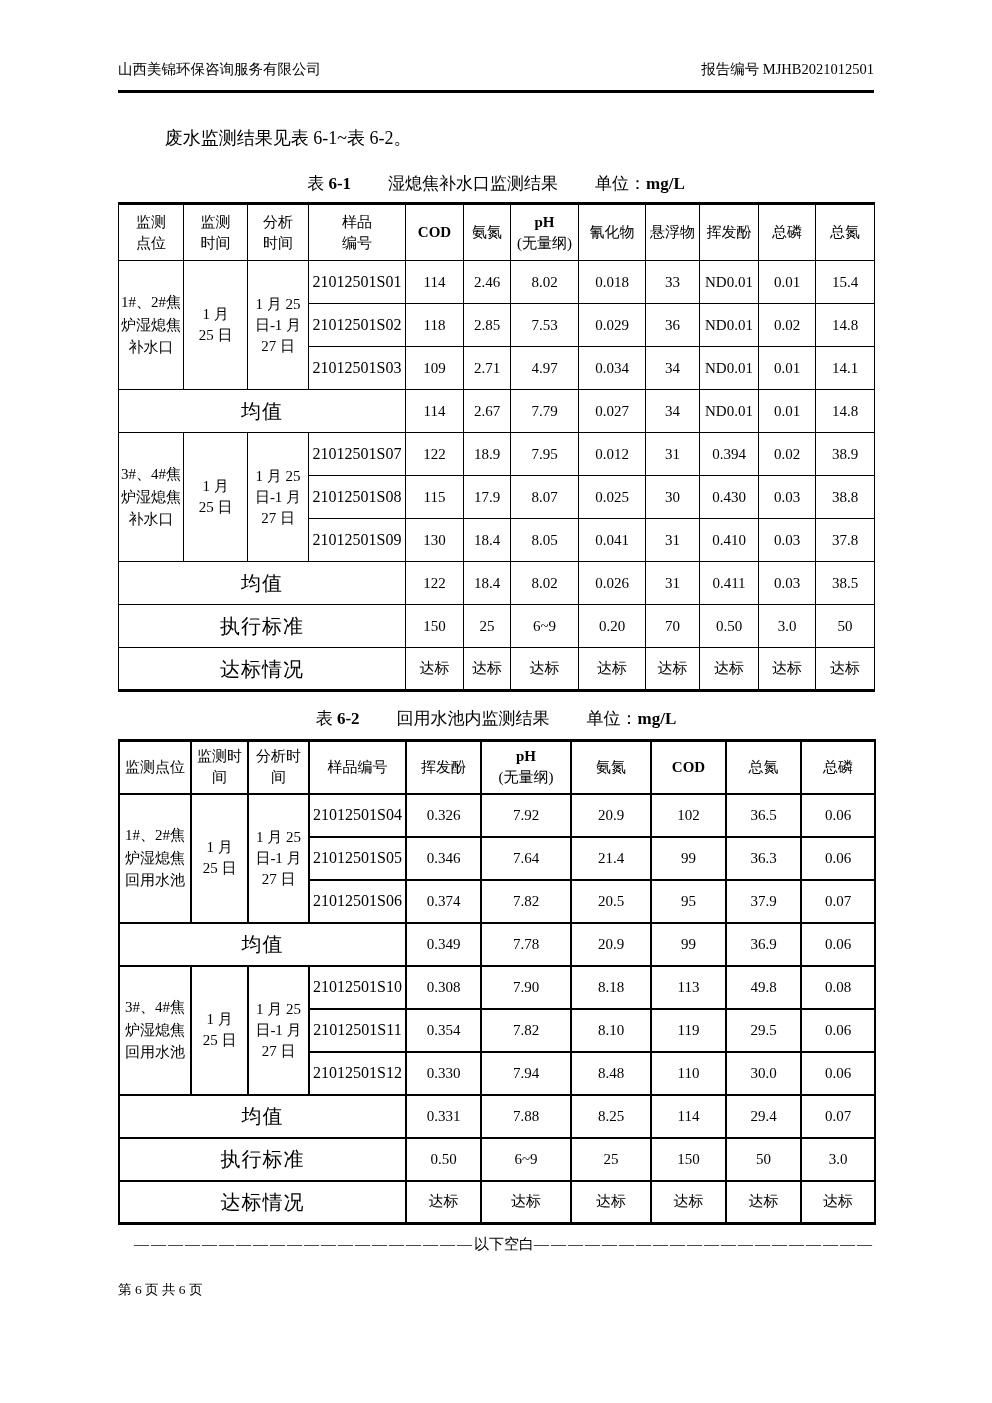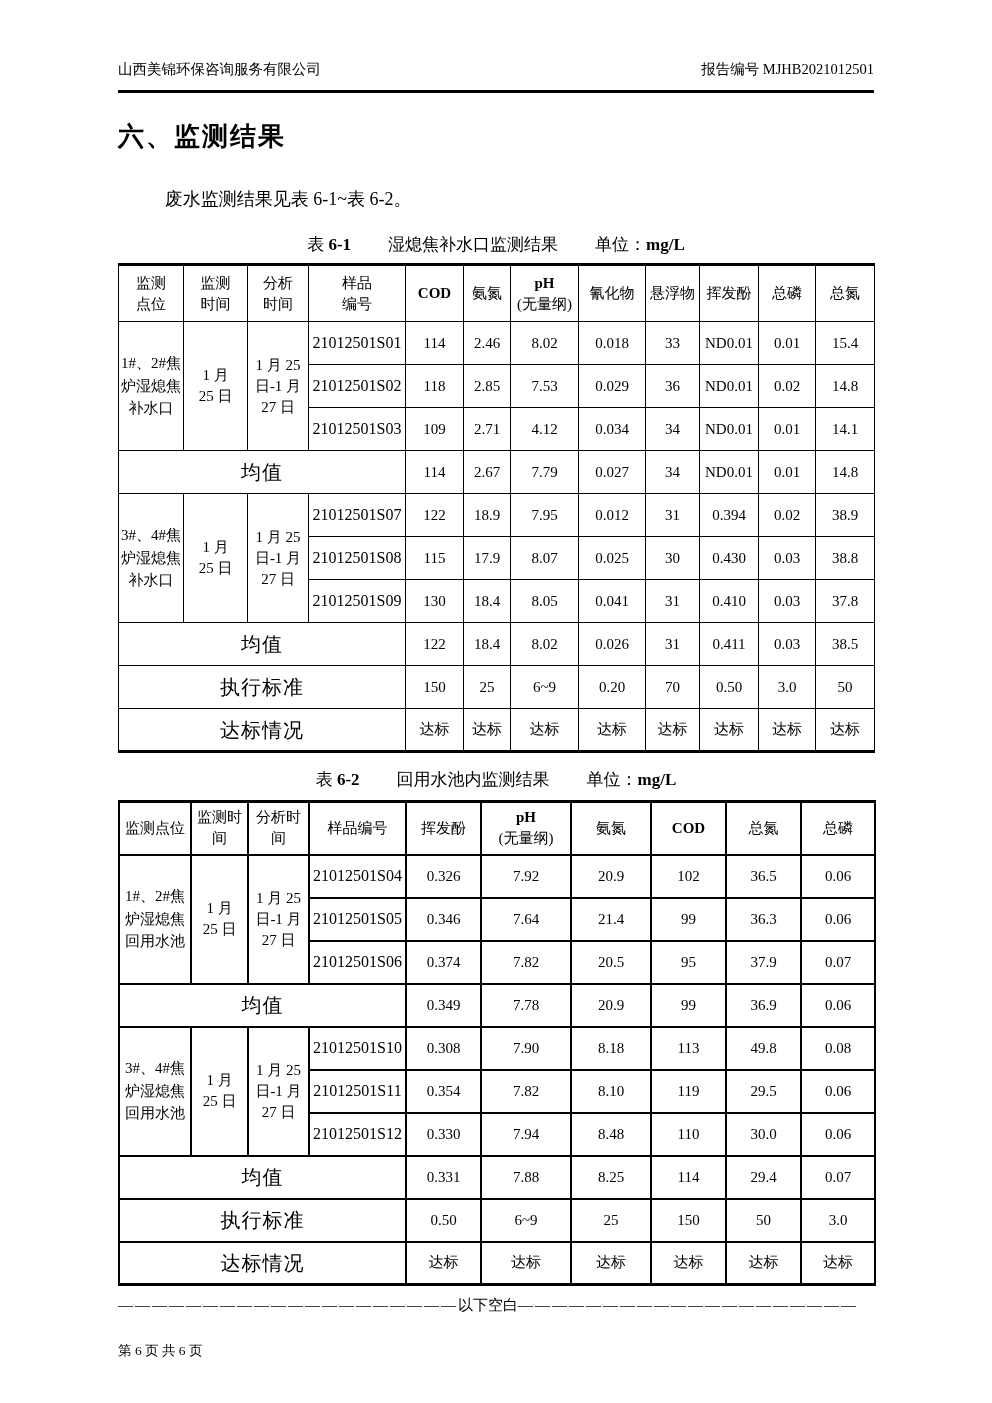--- a/index.html
+++ b/index.html
@@ -39,37 +39,36 @@
   }
   .t1 th { height: 57px; } .t1 td { height: 43px; }
   .t2 th { height: 53px; } .t2 td { height: 43px; }
   th.b { font-weight: bold; }
   th.ph::first-line { font-weight: bold; }
   td.site { line-height: 1.5; }
   td.sample { font-size: 16px; }
   td.rowlabel { font-size: 20px; letter-spacing: 1px; }
 
   .blank-line {
-    text-align: left; font-size: 15px; margin-top: 10px; white-space: nowrap;
+    text-align: right; font-size: 15px; margin-top: 10px; white-space: nowrap;
     overflow: hidden; letter-spacing: 0;
   }
   .blank-line .dash { letter-spacing: 2px; }
   .page-info { text-align: left; font-size: 13.5px; margin-top: 27px; white-space: pre; }
 </style>
 </head>
 <body>
 
 <div class="page">
 
   <div class="doc-header">
     <span>山西美锦环保咨询服务有限公司</span>
     <span>报告编号 MJHB2021012501</span>
   </div>
 
-  <h1 class="section-title">六、监测结果</h1>
 
   <p class="intro">废水监测结果见表 6-1~表 6-2。</p>
 
   <div class="caption"><span>表</span> <b>6-1</b><span class="sp">湿熄焦补水口监测结果</span><span class="sp">单位：</span><b>mg/L</b></div>
 
   <div id="t1-mount">
       <table class="t1">
         <colgroup>
           <col style="width: 65px;">
           <col style="width: 64px;">
@@ -131,21 +130,21 @@
             <td>0.029</td>
             <td>36</td>
             <td>ND0.01</td>
             <td>0.02</td>
             <td>14.8</td>
           </tr>
           <tr>
             <td class="sample">21012501S03</td>
             <td>109</td>
             <td>2.71</td>
-            <td>4.12</td>
+            <td>4.97</td>
             <td>0.034</td>
             <td>34</td>
             <td>ND0.01</td>
             <td>0.01</td>
             <td>14.1</td>
           </tr>
           <tr>
             <td class="rowlabel" colspan="4">均值</td>
             <td>114</td>
             <td>2.67</td>

